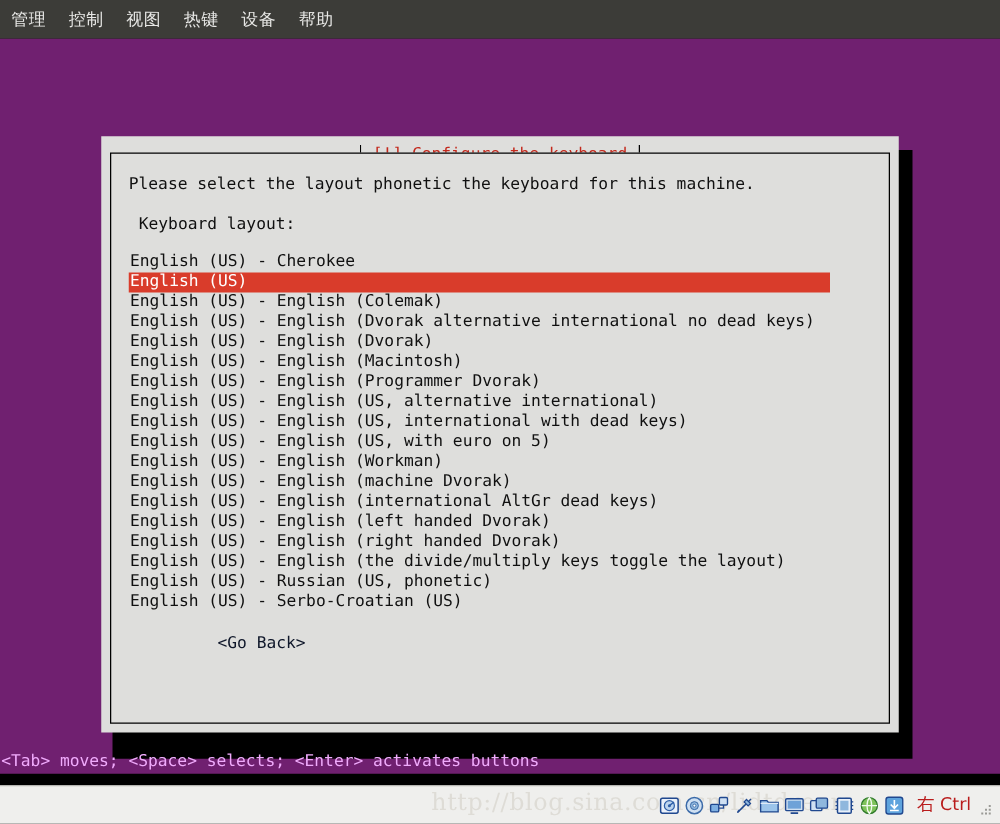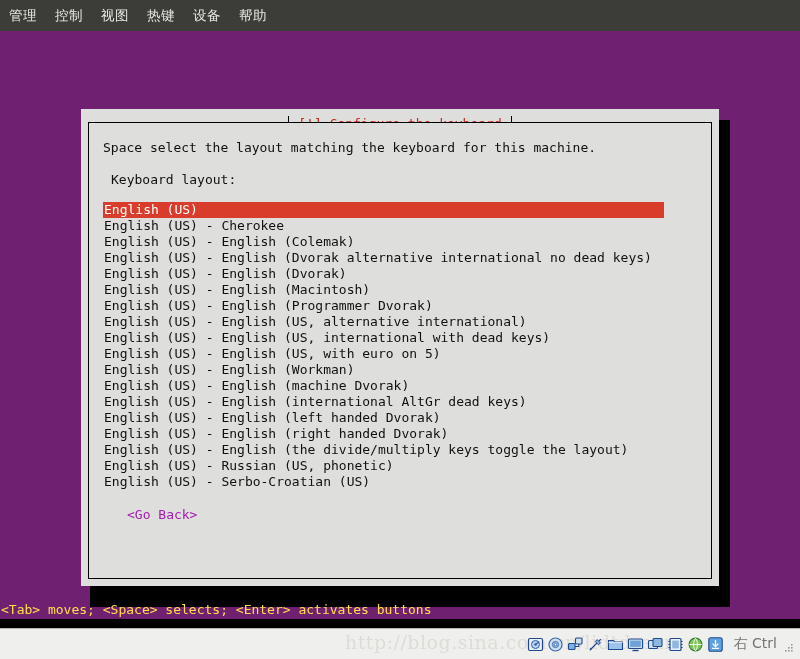--- a/index.html
+++ b/index.html
@@ -154,32 +154,33 @@
     padding-left: 1px;
   }
 
   .button-row {
     margin-top: 17px;
     padding-left: 24px;
   }
   .go-back {
     white-space: pre;
     font-size: 13px;
-    color: #a21caf;
+    color: #0f172a;
     display: inline-block;
+    margin-left: 47px;
   }
 
   
   .helpbar {
     position: absolute;
     left: 0;
     bottom: 9px;
     width: 800px;
     height: 18px;
-    color: #fde047;
+    color: #f0abfc;
     font-size: 13px;
     line-height: 18px;
     white-space: pre;
     padding-left: 1px;
     box-sizing: border-box;
   }
   .guest-blackstrip {
     position: absolute;
     left: 0;
     bottom: 0;
@@ -224,21 +225,21 @@
   .tray-icon {
     width: 17px;
     height: 17px;
     position: relative;
     display: inline-block;
   }
   .tray-icon svg { display: block; }
   .host-key {
     font-family: "DejaVu Sans", sans-serif;
     font-size: 14px;
-    color: #737373;
+    color: #b91c1c;
     margin-left: 10px;
     white-space: nowrap;
     position: relative;
     z-index: 2;
   }
   .grip {
     width: 12px;
     height: 12px;
     margin-left: 5px;
     position: relative;
@@ -267,26 +268,26 @@
       <div class="title-rule"></div>
       <div class="title-cap"></div>
       <div class="dialog-title">[!] Configure the keyboard</div>
       <div class="title-cap"></div>
       <div class="title-rule"></div>
     </div>
 
     <div class="dialog-inner"></div>
 
     <div class="dialog-content">
-      <p class="intro-line">Space select the layout matching the keyboard for this machine.</p>
+      <p class="intro-line">Please select the layout phonetic the keyboard for this machine.</p>
       <p class="field-label">Keyboard layout:</p>
 
       <ul class="list" id="layout-list">
+          <li class="list-item">English (US) - Cherokee</li>
           <li class="list-item selected">English (US)</li>
-          <li class="list-item">English (US) - Cherokee</li>
           <li class="list-item">English (US) - English (Colemak)</li>
           <li class="list-item">English (US) - English (Dvorak alternative international no dead keys)</li>
           <li class="list-item">English (US) - English (Dvorak)</li>
           <li class="list-item">English (US) - English (Macintosh)</li>
           <li class="list-item">English (US) - English (Programmer Dvorak)</li>
           <li class="list-item">English (US) - English (US, alternative international)</li>
           <li class="list-item">English (US) - English (US, international with dead keys)</li>
           <li class="list-item">English (US) - English (US, with euro on 5)</li>
           <li class="list-item">English (US) - English (Workman)</li>
           <li class="list-item">English (US) - English (machine Dvorak)</li>

